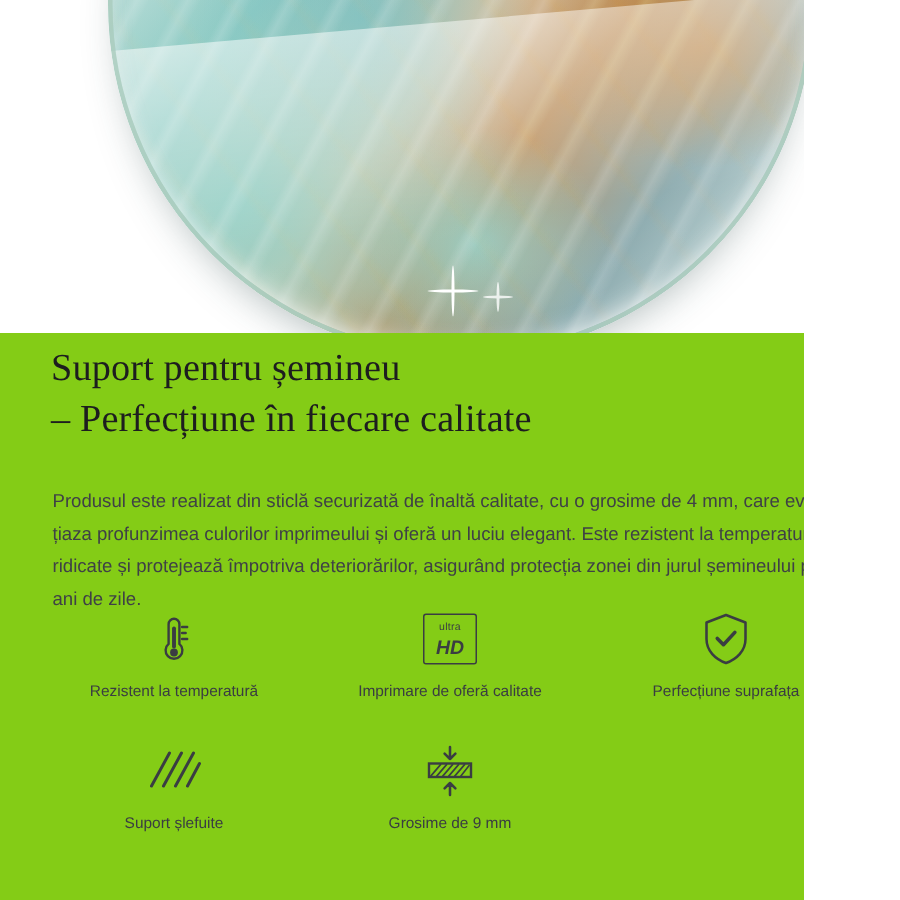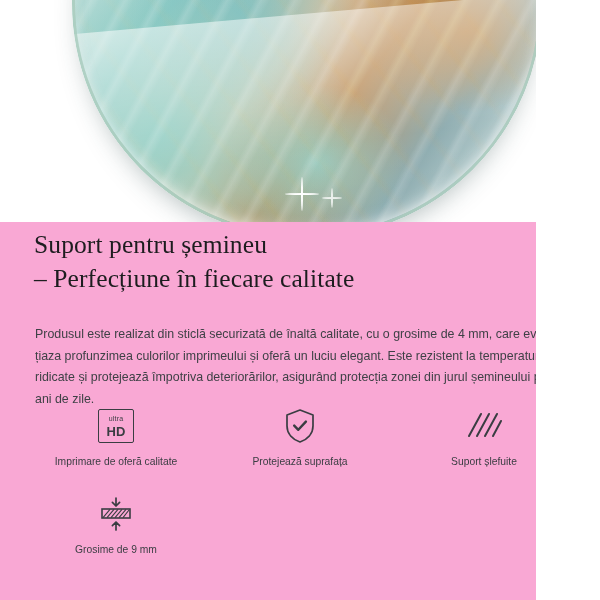--- a/index.html
+++ b/index.html
@@ -11,21 +11,21 @@
     height: 600px;
     background: #ffffff;
     font-family: "Liberation Sans", sans-serif;
     overflow: hidden;
   }
 
   .page {
     position: relative;
     width: 536px;
     height: 600px;
-    background: #f9a8d4;
+    background: #84cc16;
     overflow: hidden;
   }
 
   
   .hero {
     position: absolute;
     top: 0;
     left: 0;
     width: 600px;
     height: 222px;
@@ -165,21 +165,21 @@
     height: 32px;
     border: 1.6px solid #3a3d42;
     border-radius: 2px;
     display: flex;
     flex-direction: column;
     align-items: center;
     justify-content: center;
     line-height: 1;
   }
   .hd-badge .t1 { font-size: 7px; letter-spacing: 0.2px; }
-  .hd-badge .t2 { font-size: 13px; font-weight: bold; margin-top: 3px; }
+  .hd-badge .t2 { font-size: 13px; font-weight: bold; margin-top: 3px; font-style: italic; }
 </style>
 </head>
 <body>
 
 <div class="page">
 
   <div class="hero">
     <div class="disc-wrap">
       <div class="disc-art"></div>
       <div class="disc-gloss"></div>
@@ -191,39 +191,50 @@
 
   <div class="headline">
     <span>Suport pentru șemineu</span>
     <span class="l2">– Perfecțiune în fiecare calitate</span>
   </div>
 
   <p class="body-copy">Produsul este realizat din sticlă securizată de înaltă calitate, cu o grosime de 4 mm, care eviden-țiaza profunzimea culorilor imprimeului și oferă un luciu elegant. Este rezistent la temperaturi ridicate și protejează împotriva deteriorărilor, asigurând protecția zonei din jurul șemineului pentru ani de zile.</p>
 
   <div class="features">
 
+    <div class="feature">
+      <div class="ico">
+        <svg width="34" height="38" viewBox="0 0 34 38" fill="none" stroke="#3a3d42" stroke-width="1.6">
+          <path d="M17 5.5a3.6 3.6 0 0 0-3.6 3.6v13.2a5.6 5.6 0 1 0 7.2 0V9.1A3.6 3.6 0 0 0 17 5.5z"></path>
+          <path d="M17 12v12" stroke-width="2.6" stroke-linecap="round"></path>
+          <circle cx="17" cy="28" r="2.6" fill="#3a3d42" stroke="none"></circle>
+          <path d="M22.4 11h3.4M22.4 15h2.4M22.4 19h3.4" stroke-linecap="round"></path>
+        </svg>
+      </div>
+      <div class="cap">Rezistent la temperatură</div>
+    </div>
 
     <div class="feature">
       <div class="ico">
         <div class="hd-badge">
           <span class="t1">ultra</span>
           <span class="t2">HD</span>
         </div>
       </div>
       <div class="cap">Imprimare de oferă calitate</div>
     </div>
 
     <div class="feature">
       <div class="ico">
         <svg width="36" height="40" viewBox="0 0 36 40">
           <path d="M18 4 L31 9 V20 C31 28 25 33.5 18 36 C11 33.5 5 28 5 20 V9 Z" fill="none" stroke="#3a3d42" stroke-width="1.7" stroke-linejoin="round"></path>
           <path d="M12.2 19.6 l4.1 4.2 7.6 -8.2" fill="none" stroke="#3a3d42" stroke-width="2.4" stroke-linecap="round" stroke-linejoin="round"></path>
         </svg>
       </div>
-      <div class="cap">Protejează suprafața</div>
+      <div class="cap">Perfecțiune suprafața</div>
     </div>
 
 
     <div class="feature">
       <div class="ico">
         <svg width="38" height="32" viewBox="0 0 38 32">
           <path d="M4 26 L16 4" stroke="#3a3d42" stroke-width="2" stroke-linecap="round"></path>
           <path d="M12 26 L24 4" stroke="#3a3d42" stroke-width="2" stroke-linecap="round"></path>
           <path d="M20 26 L32 4" stroke="#3a3d42" stroke-width="2" stroke-linecap="round"></path>
           <path d="M28 26 L36 11" stroke="#3a3d42" stroke-width="2" stroke-linecap="round"></path>

